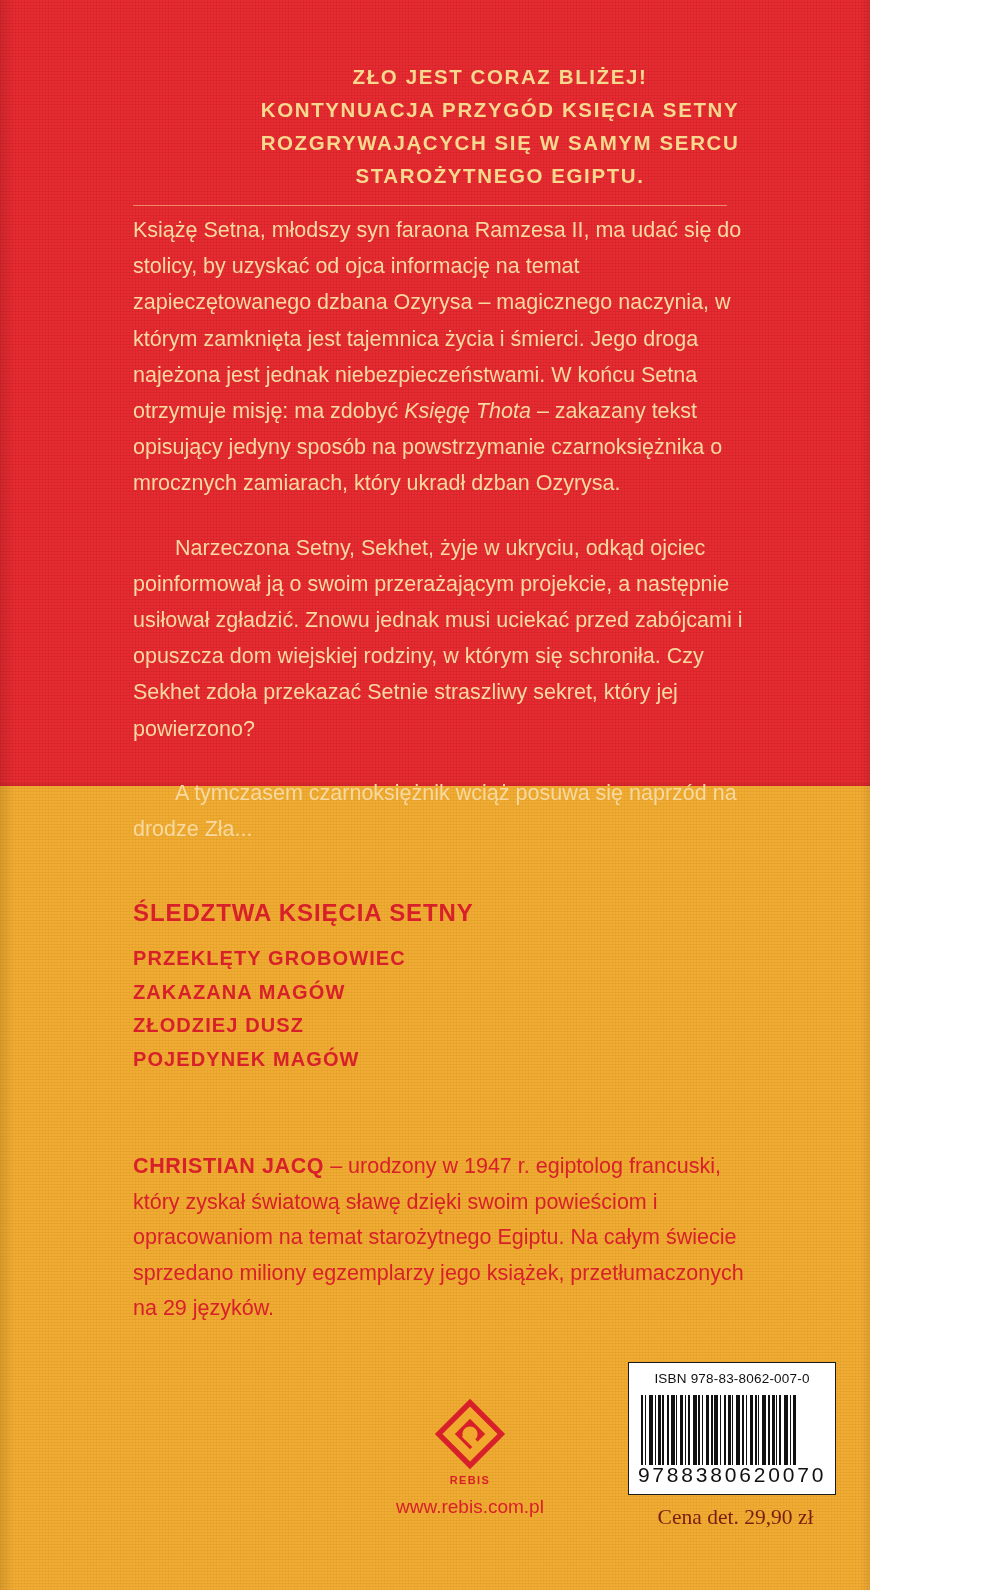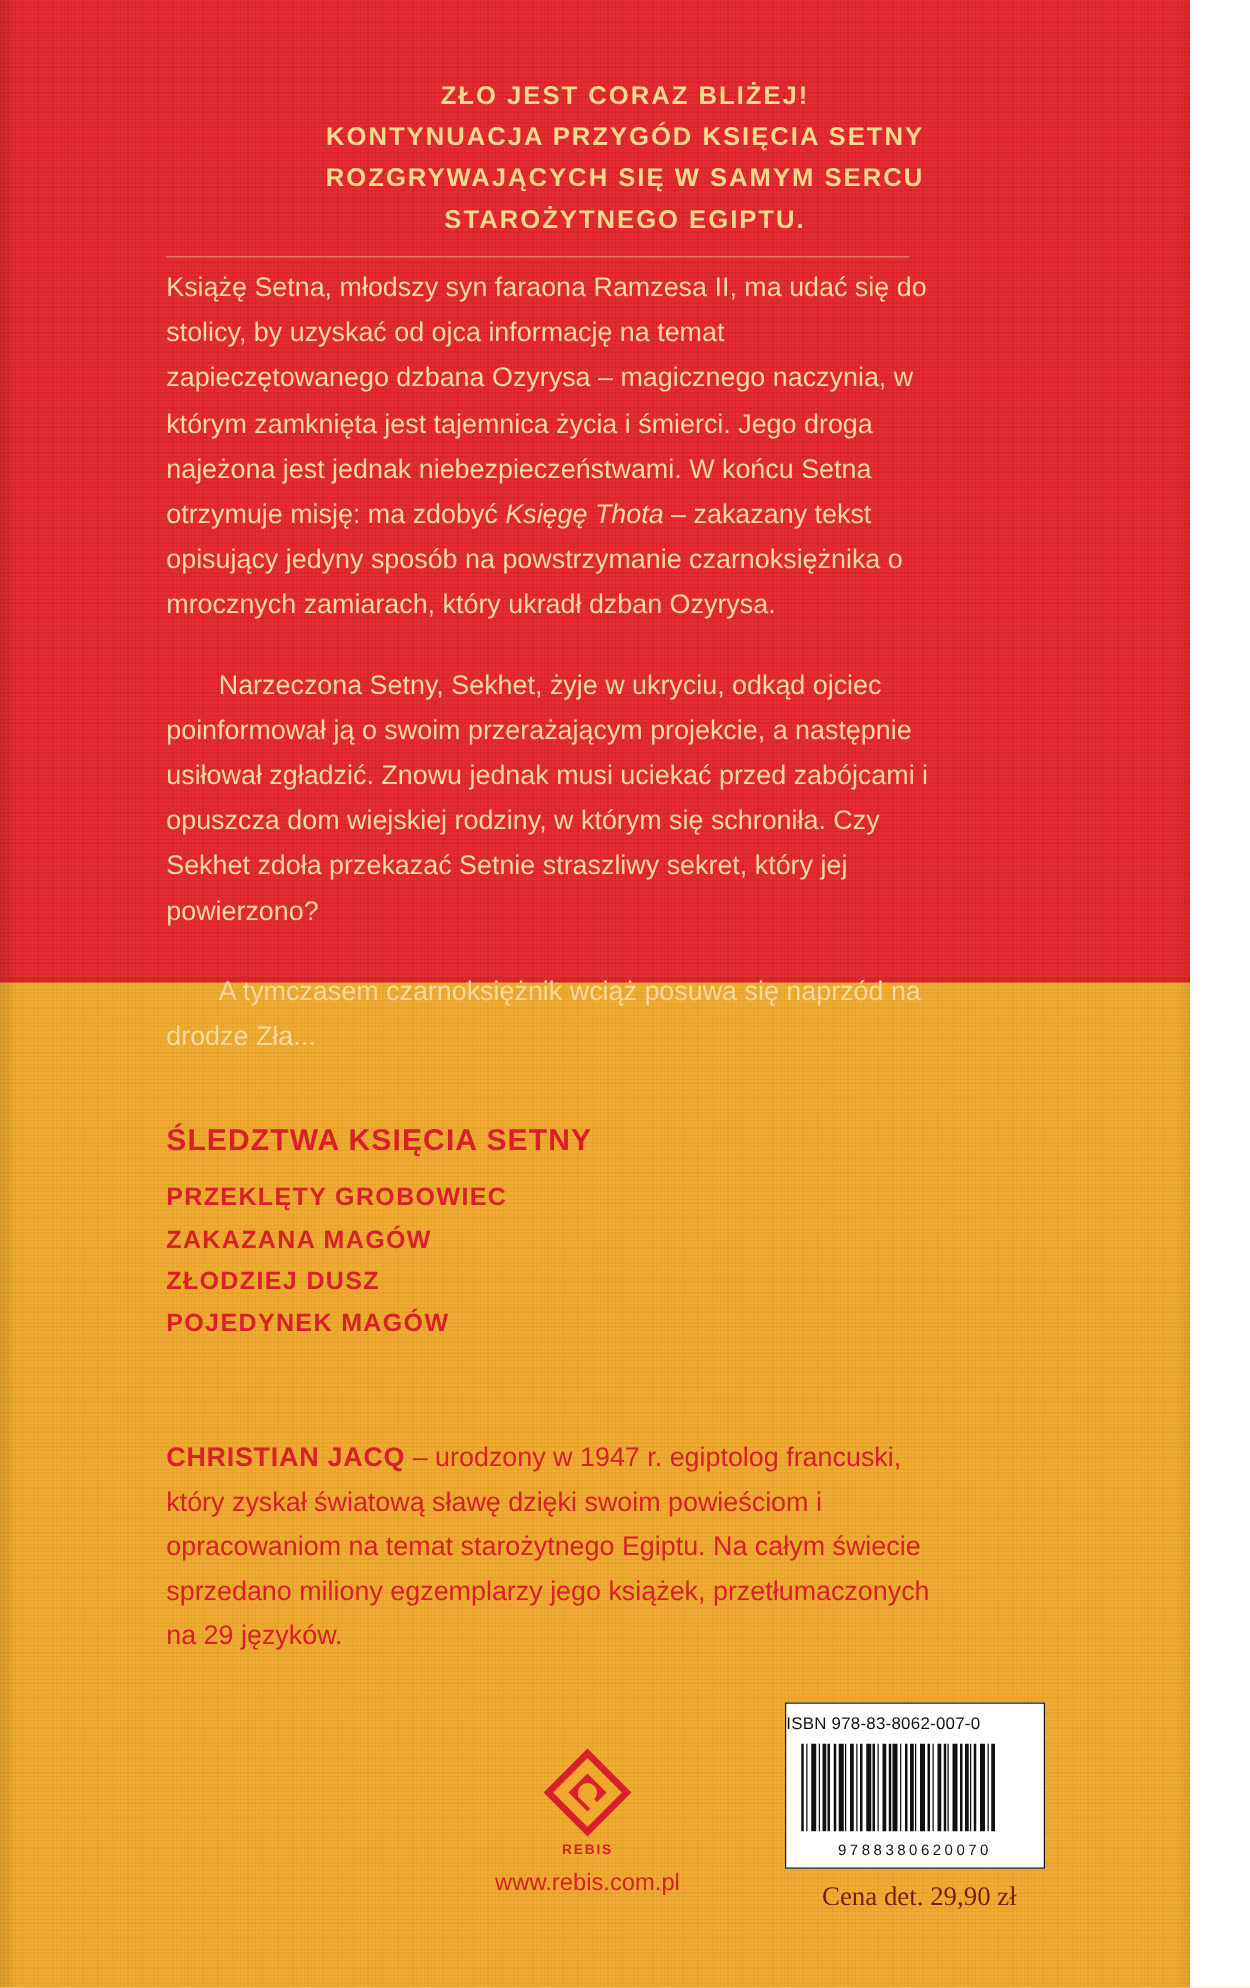--- a/index.html
+++ b/index.html
@@ -5,21 +5,21 @@
   html, body {
     margin: 0;
     padding: 0;
     background: #ffffff;
   }
   body {
     font-family: "Liberation Sans", sans-serif;
   }
   .page {
     position: relative;
-    width: 952px;
+    width: 870px;
     height: 1590px;
     overflow: hidden;
     background: #e8242a;
   }
 
   
   .red-panel {
     position: absolute;
     left: 0;
     top: 0;
@@ -162,21 +162,21 @@
     width: 208px;
     height: 133px;
     background: #ffffff;
     border: 1px solid #1b1b1b;
     box-sizing: border-box;
   }
   .isbn-text {
     position: absolute;
     left: 0; right: 0;
     top: 8px;
-    text-align: left;
+    text-align: center;
     font-size: 13.5px;
     color: #111;
     font-family: "Liberation Sans", sans-serif;
     letter-spacing: 0.2px;
   }
   .bars {
     position: absolute;
     left: 12px;
     top: 32px;
     width: 184px;
@@ -188,21 +188,21 @@
     display: block;
     background: #111;
     height: 100%;
   }
   .bars i.sp { background: transparent; }
   .barcode-num {
     position: absolute;
     left: 0; right: 0;
     bottom: 7px;
     text-align: center;
-    font-size: 12px;
+    font-size: 21px;
     color: #111;
     letter-spacing: 2.8px;
     font-family: "Liberation Sans", sans-serif;
   }
   .price {
     position: absolute;
     left: 628px;
     top: 1505px;
     width: 215px;
     text-align: center;

